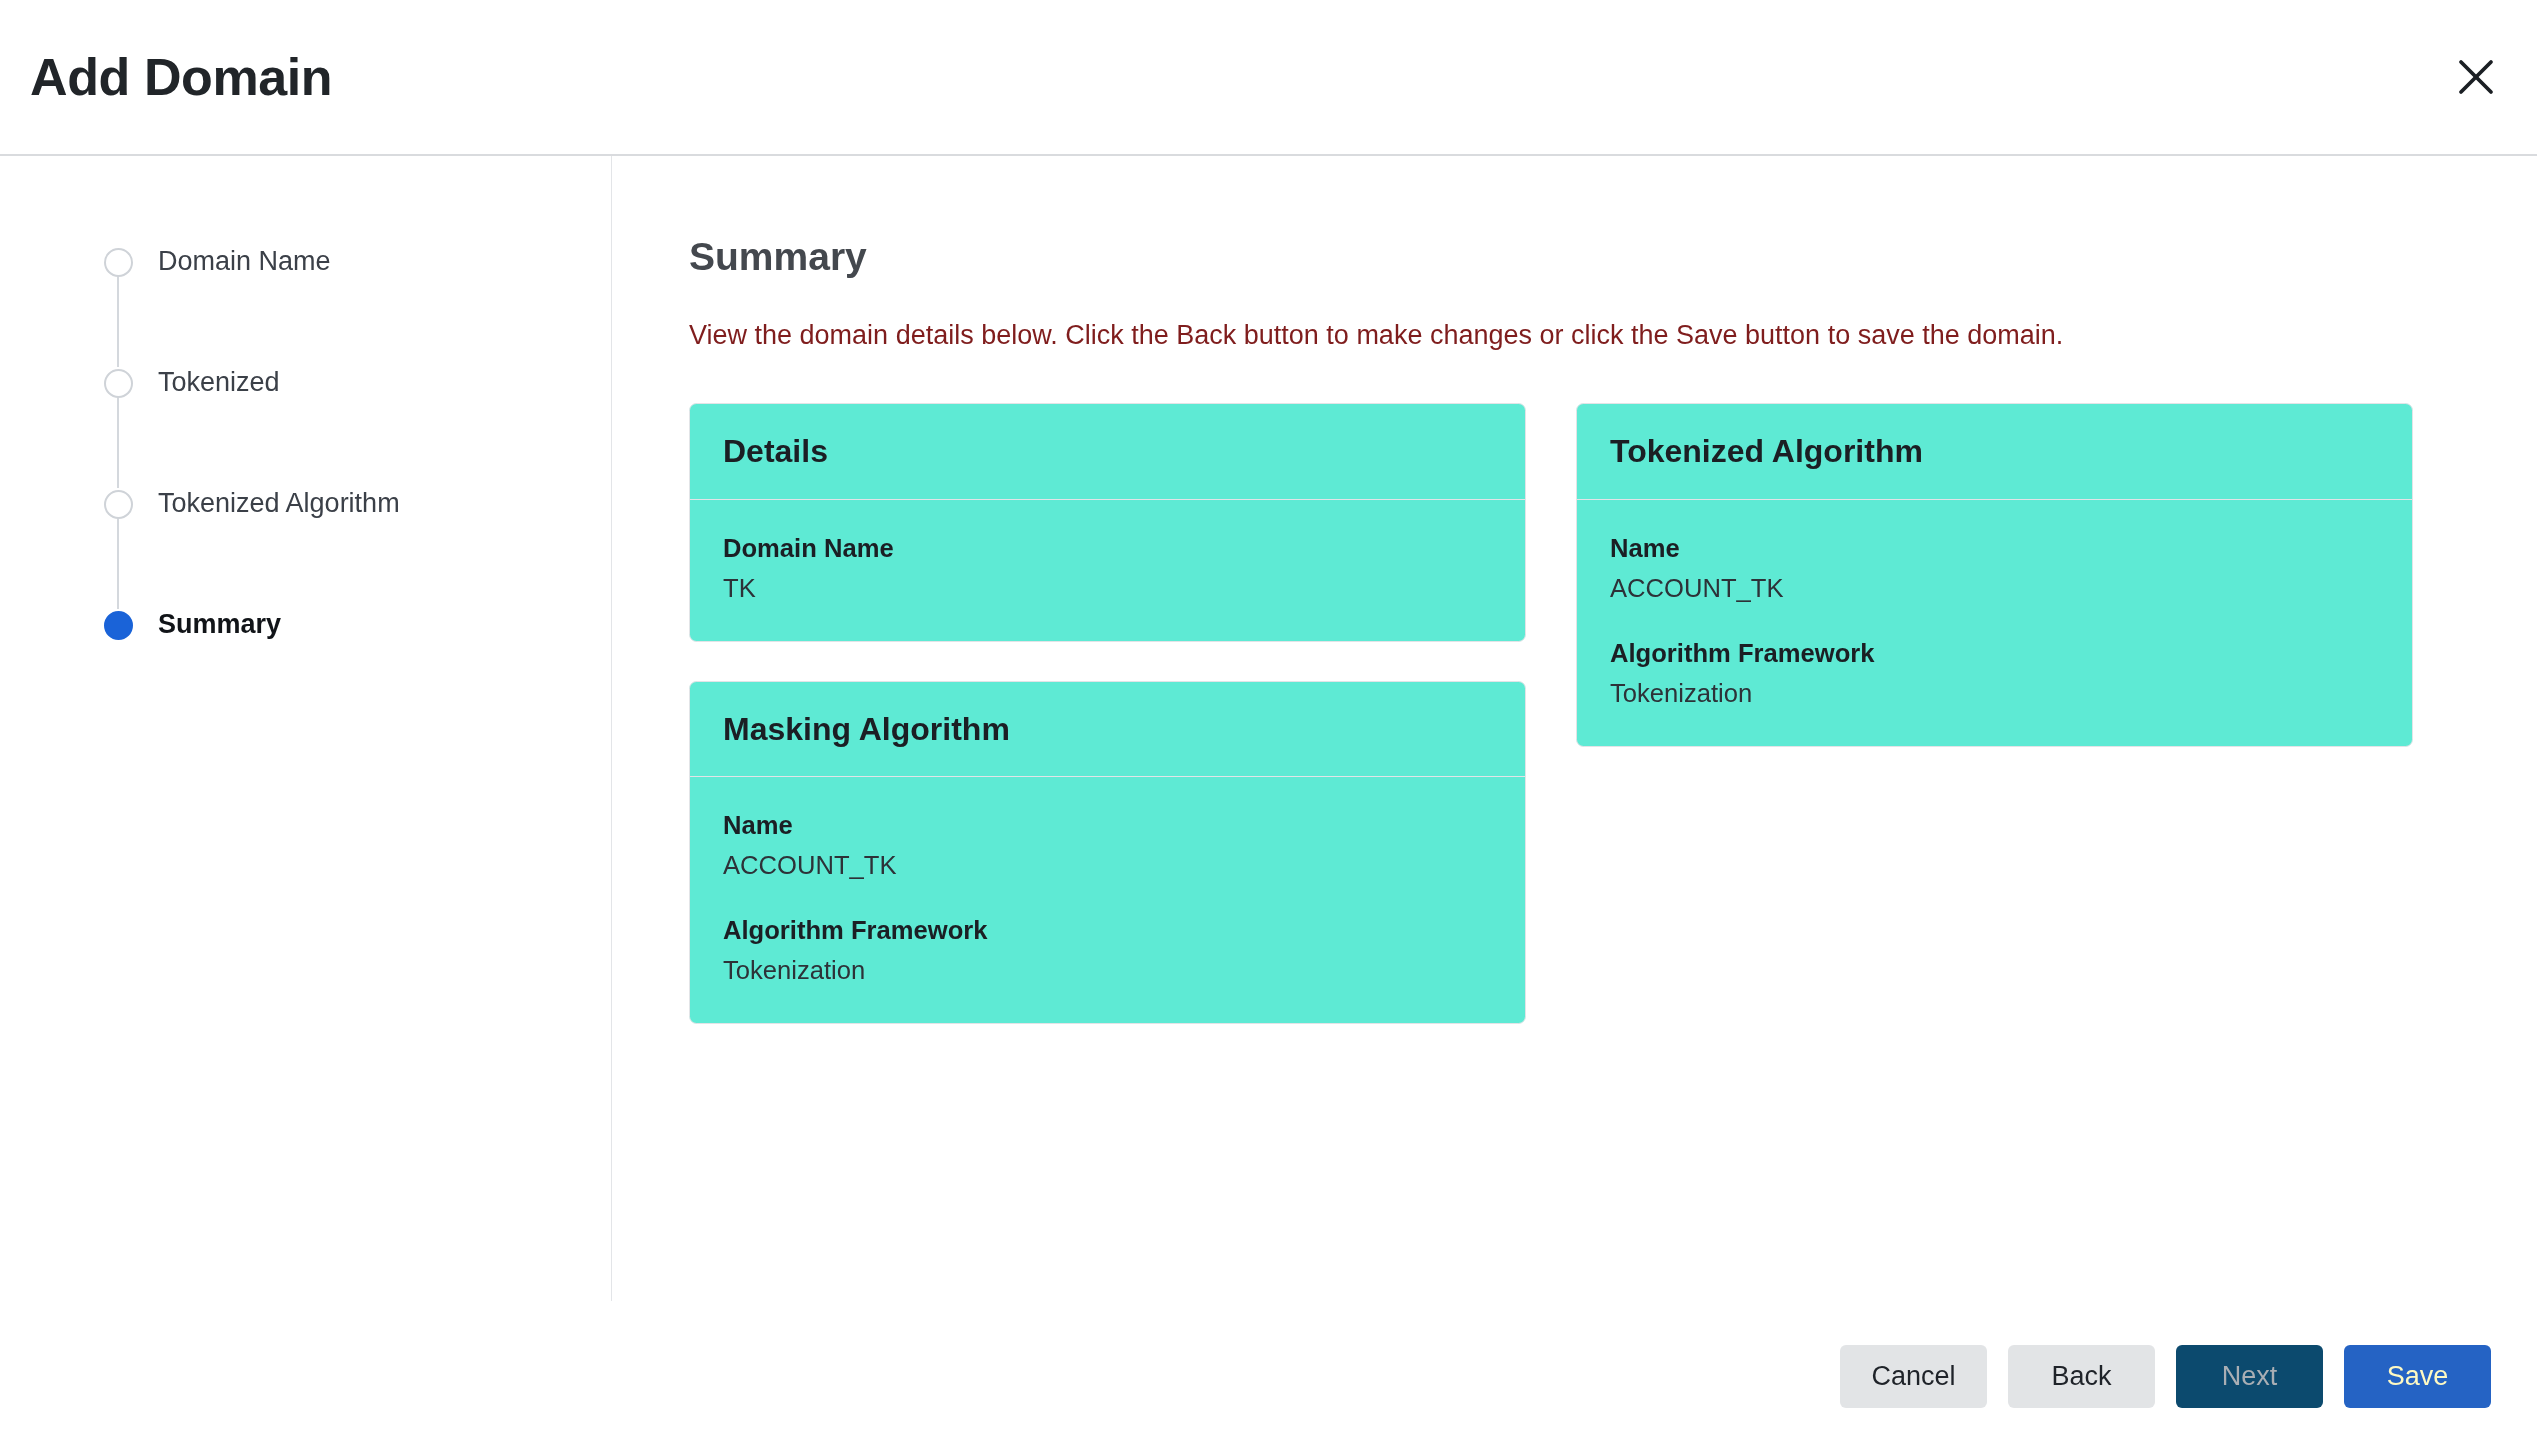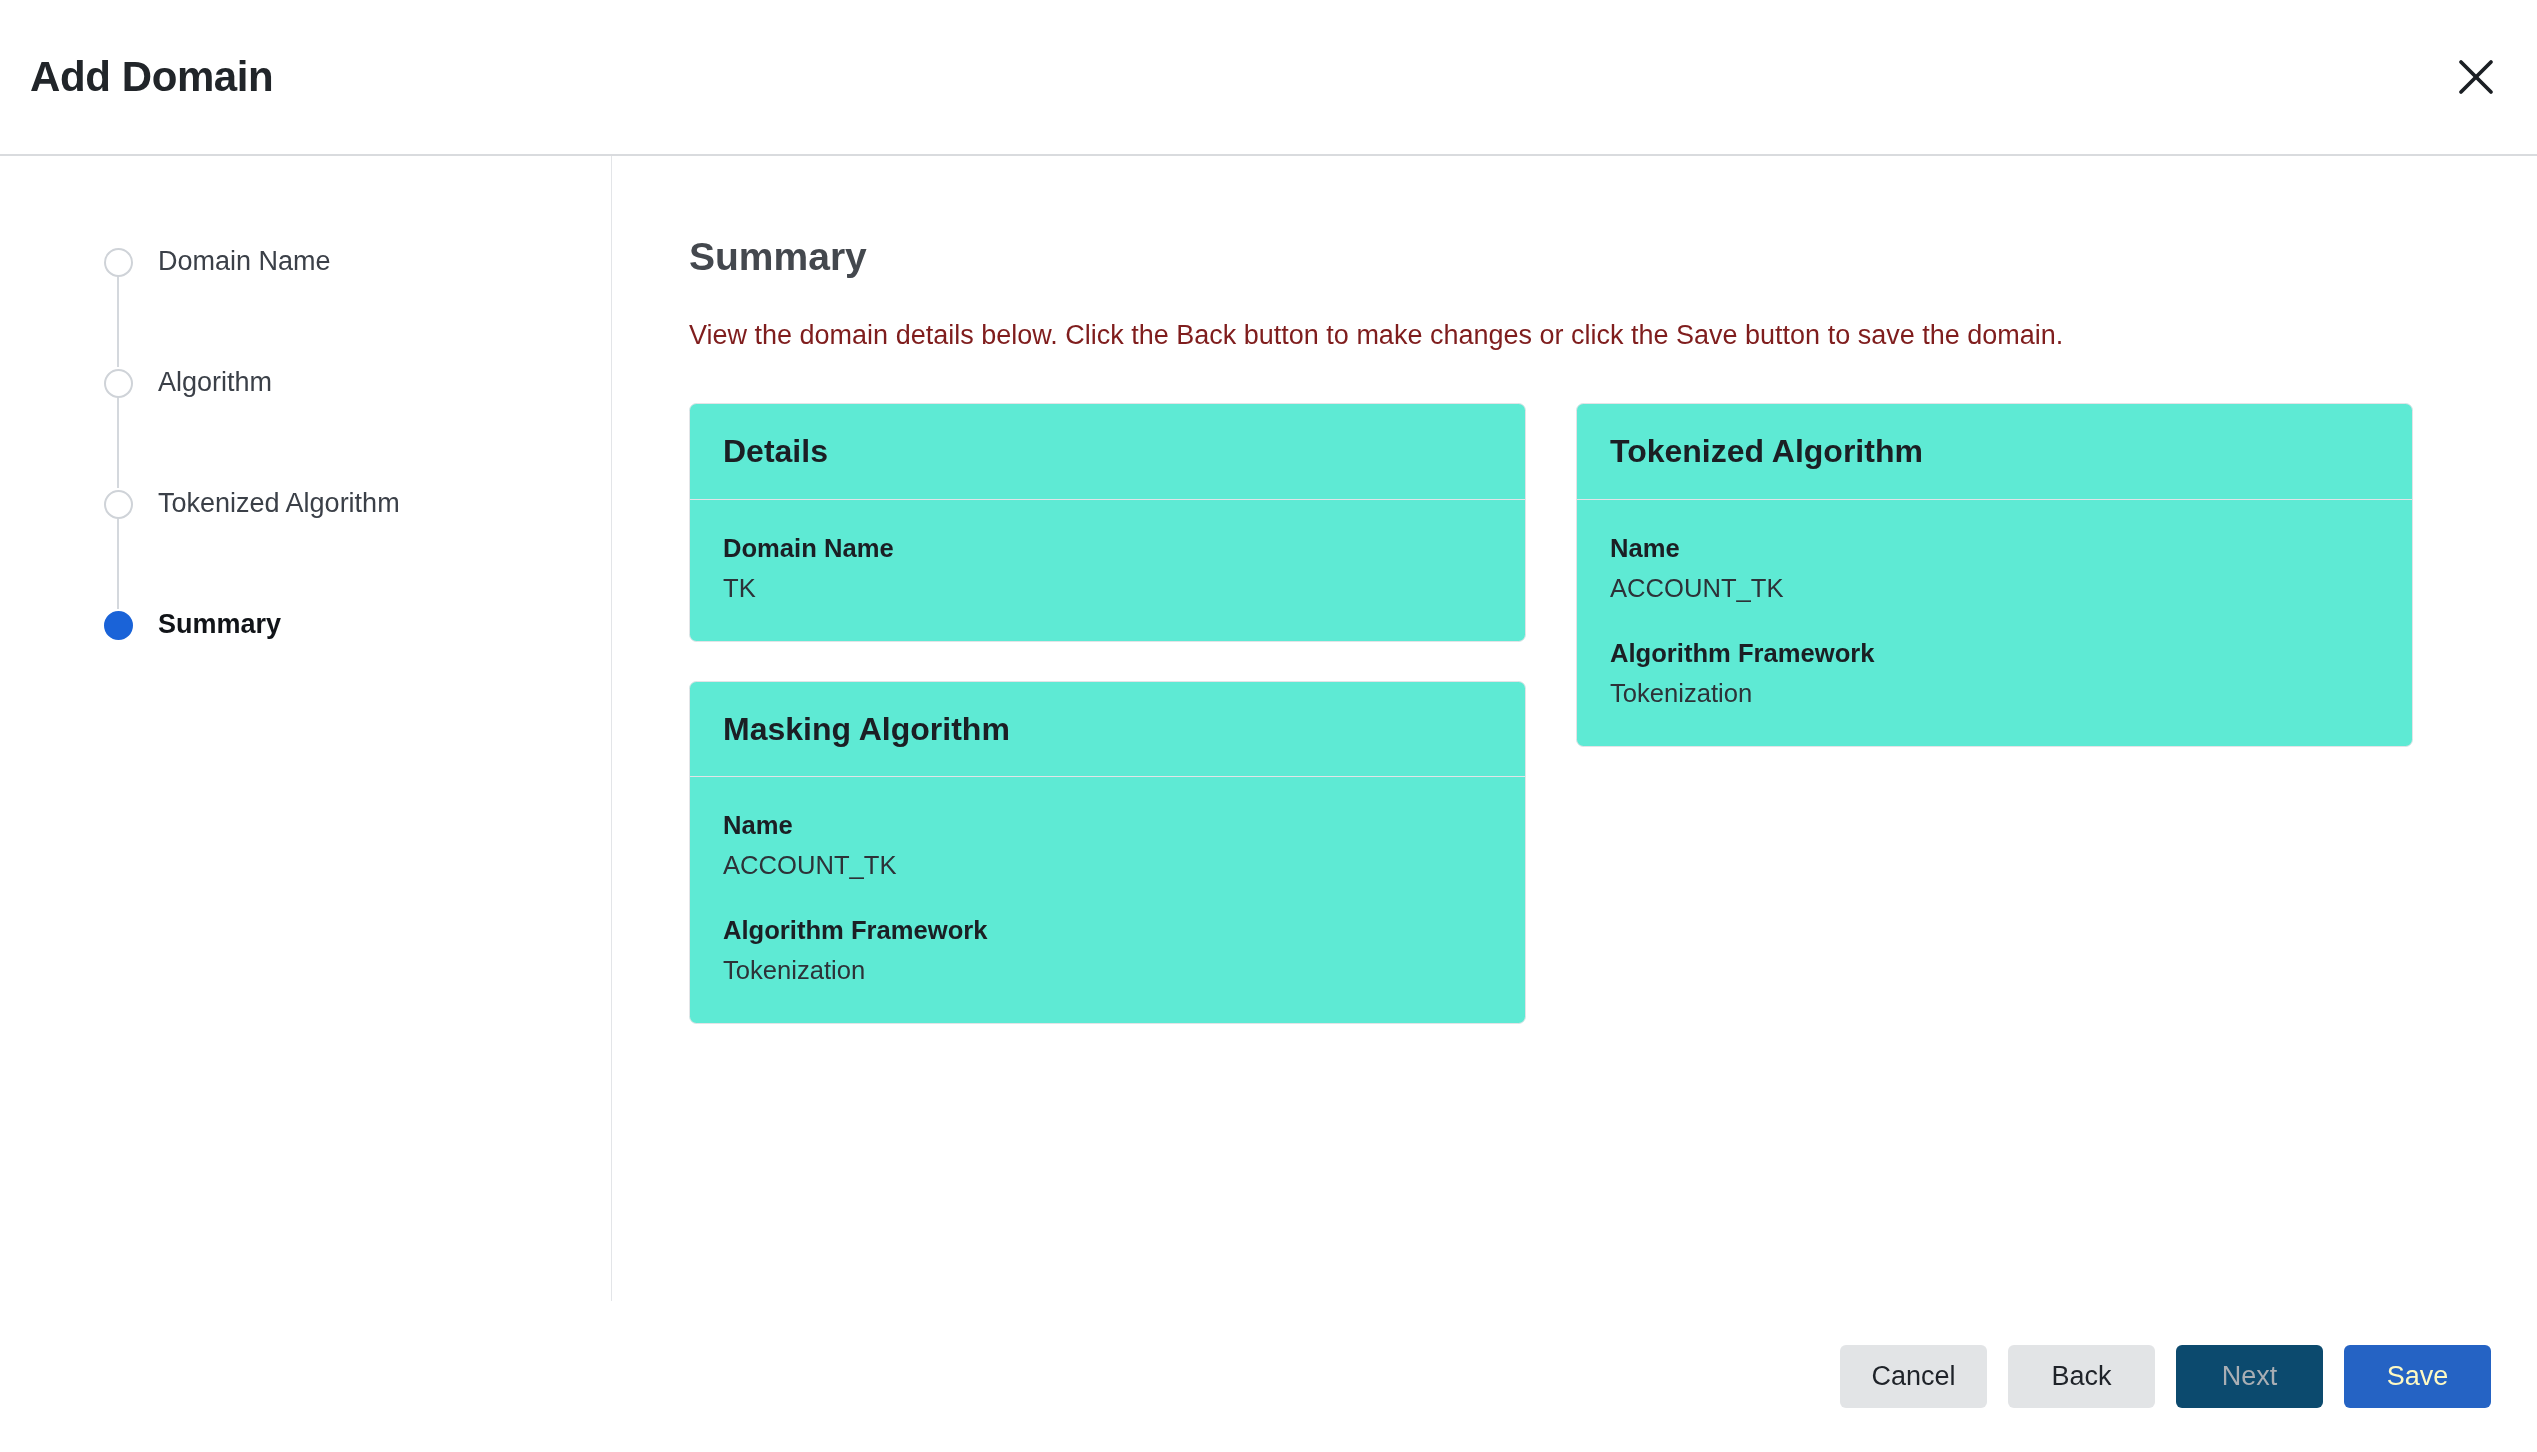--- a/index.html
+++ b/index.html
@@ -28,21 +28,21 @@
     height: 156px;
     flex: 0 0 156px;
     display: flex;
     align-items: center;
     justify-content: space-between;
     padding: 0 33px 0 30px;
     border-bottom: 2.3px solid #d9dbde;
     background: #ffffff;
   }
   .dialog-title {
-    font-size: 42px;
+    font-size: 52px;
     font-weight: bold;
     color: #212529;
     letter-spacing: -0.4px;
     line-height: 1;
   }
   .close-btn {
     width: 59px;
     height: 59px;
     display: flex;
     align-items: center;
@@ -234,21 +234,21 @@
 
       <div class="step">
         <span class="step-marker"></span>
         <span class="step-connector"></span>
         <span class="step-label">Domain Name</span>
       </div>
 
       <div class="step">
         <span class="step-marker"></span>
         <span class="step-connector"></span>
-        <span class="step-label">Algorithm</span>
+        <span class="step-label">Tokenized</span>
       </div>
 
       <div class="step">
         <span class="step-marker"></span>
         <span class="step-connector"></span>
         <span class="step-label">Tokenized Algorithm</span>
       </div>
 
       <div class="step active">
         <span class="step-marker"></span>

